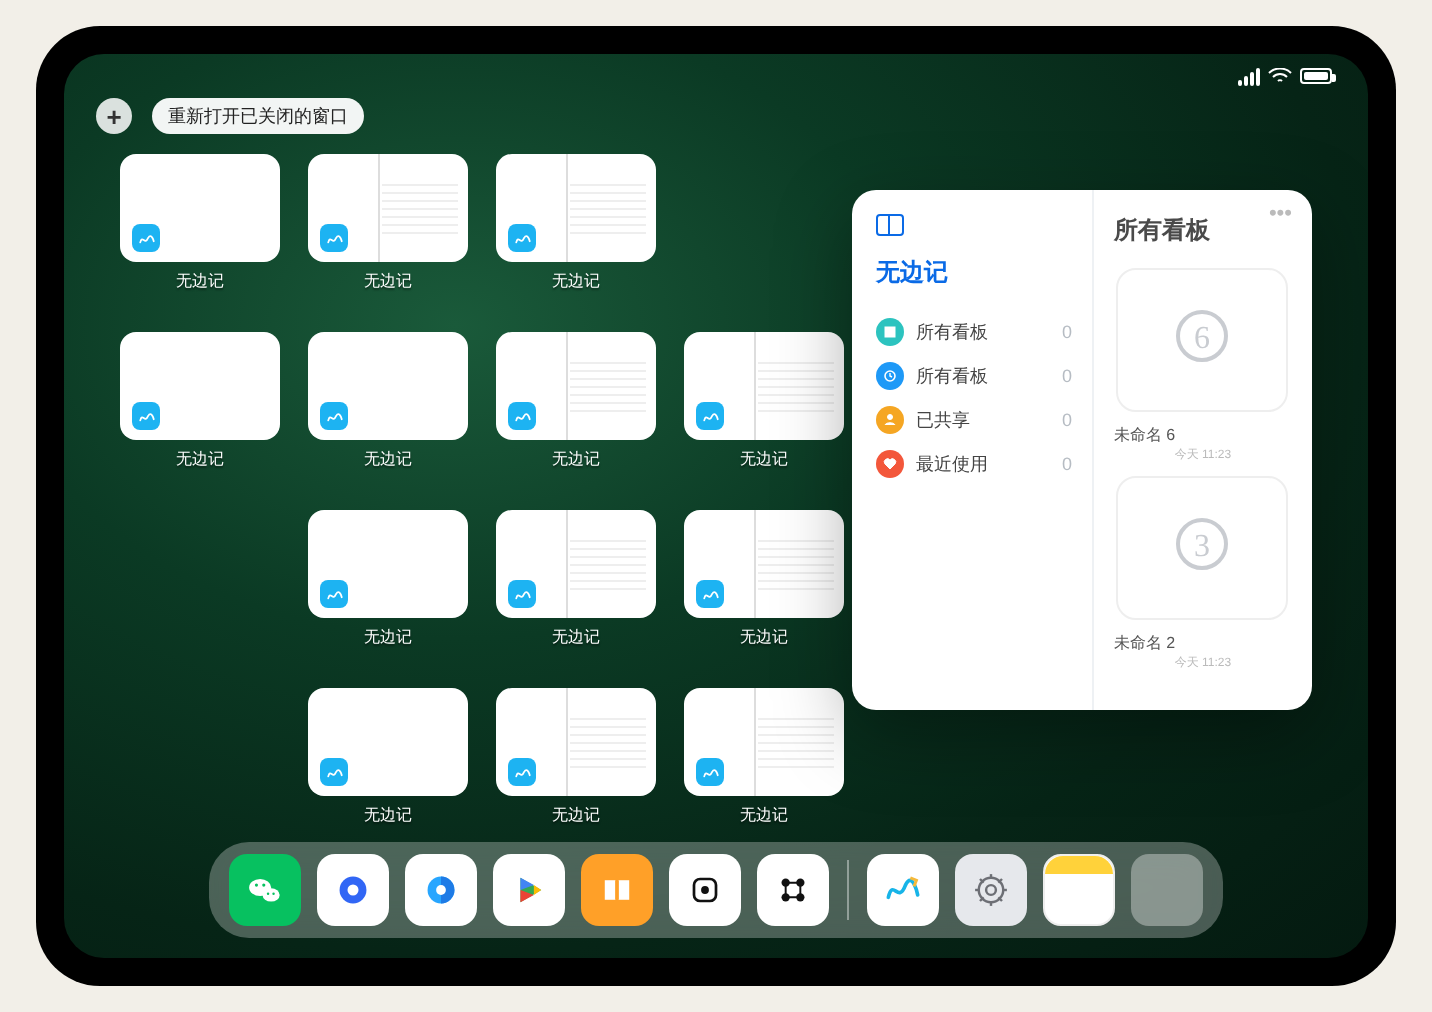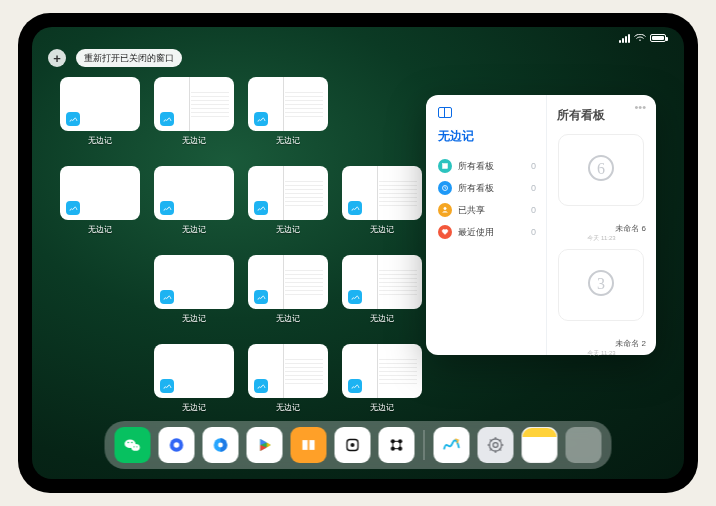--- a/index.html
+++ b/index.html
@@ -168,21 +168,21 @@
   .ic.red{background:#f3573b;}
   .ic svg{width:8px;height:8px;fill:#fff;stroke:#fff;}
   .board {
     width:86px; height:72px;
     border:1px solid #eee; border-radius:10px;
     margin:6px auto 0;
     display:flex; align-items:center; justify-content:center;
     position:relative;
   }
   .board-label{
-    text-align:right; font-size:8px; color:#555; margin-top:17px;
+    text-align:left; font-size:8px; color:#555; margin-top:6px;
   }
   .board-sub{
     text-align:center; font-size:6px; color:#bbb;
   }
 
   .dock {
     position:absolute;
     left:50%; transform:translateX(-50%);
     bottom:10px;
     height:48px;

